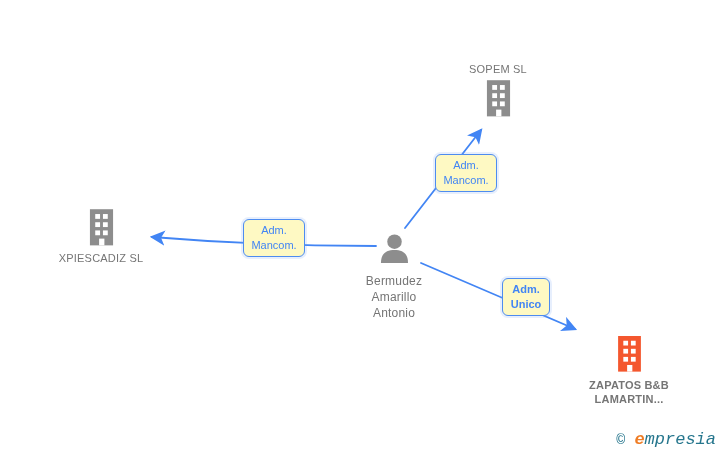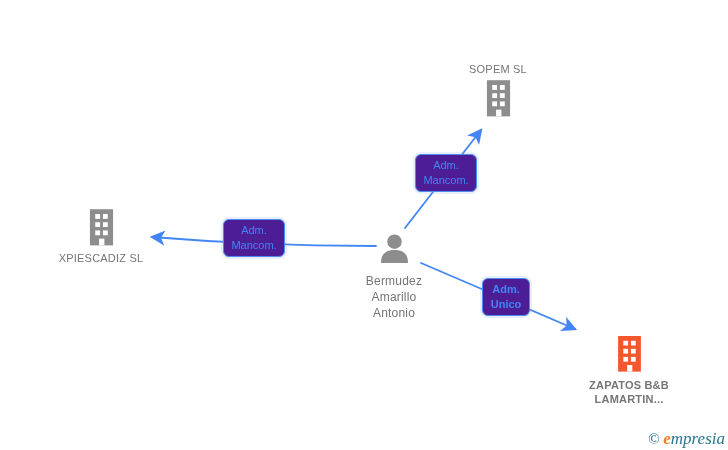--- a/index.html
+++ b/index.html
@@ -15,30 +15,30 @@
   .node-label.person-label{
     font-size:12px;line-height:16px;max-width:72px;margin:10px auto 0;
   }
   .node-label.below{margin-top:4px;text-align:center;}
   .node-label.bold{font-weight:bold;line-height:14px;max-width:80px;margin-left:auto;margin-right:auto;}
   .icon-building{display:block;margin:4px auto 0;color:#8d8d8d;}
   .icon-building.orange{color:#f4572e;}
   .icon-person{display:block;margin:0 auto;color:#8d8d8d;}
   .edge-label{
     position:absolute;transform:translate(-50%,-50%);
-    background:#4c1d95;border:1.5px solid #4e8cf0;border-radius:6px;
+    background:#fef9c3;border:1.5px solid #4e8cf0;border-radius:6px;
     box-shadow:0 0 0 2px rgba(120,165,245,0.18);
     color:#4285f4;font-size:11px;line-height:15px;text-align:center;
-    padding:3px 6px;cursor:pointer;white-space:normal;
+    padding:3px 6px;cursor:pointer;white-space:normal;margin-left:20px;
   }
   .edge-label.narrow{width:34px;font-weight:bold;}
   .edge-label.wide{width:48px;}
   #watermark{
-    position:absolute;right:3px;bottom:1px;
-    font-family:Liberation Serif, serif;font-size:15px;color:#26768d;
+    position:absolute;right:12px;bottom:1px;
+    font-family:Liberation Mono, monospace;font-size:15px;color:#26768d;
   }
   #watermark .wm-brand{font-style:italic;font-size:17px;}
   #watermark .wm-e{color:#ef7d26;font-weight:bold;}
 </style>
 </head>
 <body>
 
 <div id="canvas">
 
   <svg id="edge-layer" viewBox="0 0 728 450">

